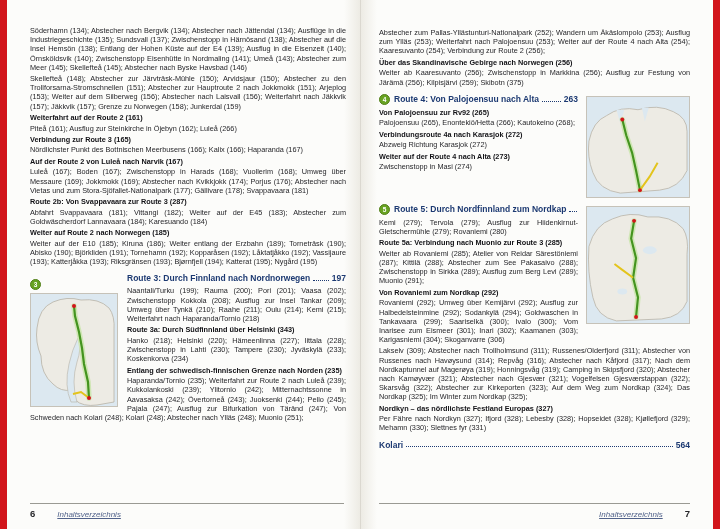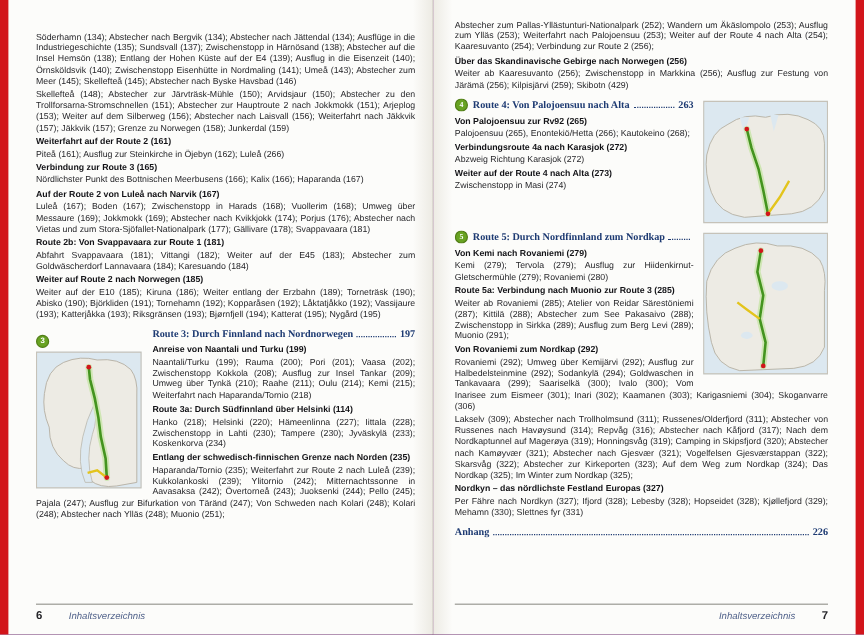--- a/index.html
+++ b/index.html
@@ -3,58 +3,58 @@
 <meta charset="utf-8">
 <style>
   html,body{margin:0;padding:0;}
   body{width:720px;height:529px;background:#8a8a84;font-family:"Liberation Sans",sans-serif;}
   .spread{position:relative;width:720px;height:529px;background:#701a75;display:flex;overflow:hidden;}
   .red-bar{position:absolute;top:0;width:7px;height:529px;background:#d2151b;z-index:6;}
   .red-bar.leftbar{left:0;}
   .red-bar.rightbar{right:0;}
   .page{width:360px;height:529px;position:relative;box-sizing:border-box;overflow:hidden;}
   .page-left{padding:26px 14px 0 30px;background:linear-gradient(270deg,#edebe4,#fcfcfa 16px);}
-  .page-right{padding:16px 30px 0 18px;background:linear-gradient(90deg,#edebe4,#fcfcfa 16px);border-left:1px solid #dbd8d0;}
+  .page-right{padding:28px 30px 0 18px;background:linear-gradient(90deg,#edebe4,#fcfcfa 16px);border-left:1px solid #dbd8d0;}
   .para{margin:0 0 2px;font-size:7.3px;line-height:9.2px;text-align:justify;color:#26262a;}
   .sub{margin:1.5px 0 1.5px;font-size:7.3px;line-height:9.2px;font-weight:bold;color:#121216;text-align:left;}
-  .rhead{display:flex;align-items:center;margin:7px 0 3px;font-size:8.5px;color:#1d3a72;font-weight:bold;overflow:hidden;font-family:Liberation Serif, serif;}
+  .rhead{display:flex;align-items:center;margin:7px 0 3px;font-size:8.5px;color:#1d3a72;font-weight:bold;overflow:hidden;}
   .rhead .rtitle{white-space:nowrap;}
   .dots{flex:1;margin:0 3px;border-bottom:1.6px dotted #1d3a72;min-width:8px;transform:translateY(2px);}
   .rpage{flex:0 0 auto;}
   .badge{display:inline-flex;align-items:center;justify-content:center;width:11px;height:11px;border-radius:50%;background:#68a322;border:1px solid #517e17;color:#fff;font-size:6.5px;font-weight:bold;box-sizing:border-box;flex:0 0 auto;}
   .rhead .badge{margin-right:4px;}
   .mapcol{float:left;width:88px;margin:0 9px 4px 0;}
   .mapcol .badge{margin-bottom:3px;}
   .maprcol{float:right;width:104px;margin:2px 0 6px 8px;}
   .map{display:block;border:1px solid #c6c2b8;background:#dce8f0;}
   .clear-right{clear:right;}
   .route-sec{margin-top:4px;}
   .footer{position:absolute;left:30px;right:16px;bottom:10px;border-top:1px solid #9a9a93;padding-top:4px;display:flex;align-items:baseline;font-size:8px;color:#51628a;}
   .page-right .footer{left:18px;right:30px;justify-content:flex-end;}
   .pgnum{font-weight:bold;font-size:9.5px;color:#26262a;font-style:normal;}
-  .flabel{font-style:italic;}
+  .flabel{font-style:italic;text-decoration:underline;}
   .footer .gap-l{margin-left:22px;}
   .footer .gap-r{margin-right:22px;}
 </style>
 </head>
 <body>
 
 <div class="spread">
   <div class="red-bar leftbar"></div>
 
   <div class="page page-left">
     <p class="para">Söderhamn (134); Abstecher nach Bergvik (134); Abstecher nach Jättendal (134); Ausflüge in die Industriegeschichte (135); Sundsvall (137); Zwischenstopp in Härnösand (138); Abstecher auf die Insel Hemsön (138); Entlang der Hohen Küste auf der E4 (139); Ausflug in die Eisenzeit (140); Örnsköldsvik (140); Zwischenstopp Eisenhütte in Nordmaling (141); Umeå (143); Abstecher zum Meer (145); Skellefteå (145); Abstecher nach Byske Havsbad (146)</p>
     <p class="para">Skellefteå (148); Abstecher zur Järvträsk-Mühle (150); Arvidsjaur (150); Abstecher zu den Trollforsarna-Stromschnellen (151); Abstecher zur Hauptroute 2 nach Jokkmokk (151); Arjeplog (153); Weiter auf dem Silberweg (156); Abstecher nach Laisvall (156); Weiterfahrt nach Jäkkvik (157); Jäkkvik (157); Grenze zu Norwegen (158); Junkerdal (159)</p>
     <p class="sub">Weiterfahrt auf der Route 2 (161)</p>
     <p class="para">Piteå (161); Ausflug zur Steinkirche in Öjebyn (162); Luleå (266)</p>
     <p class="sub">Verbindung zur Route 3 (165)</p>
     <p class="para">Nördlichster Punkt des Bottnischen Meerbusens (166); Kalix (166); Haparanda (167)</p>
     <p class="sub">Auf der Route 2 von Luleå nach Narvik (167)</p>
     <p class="para">Luleå (167); Boden (167); Zwischenstopp in Harads (168); Vuollerim (168); Umweg über Messaure (169); Jokkmokk (169); Abstecher nach Kvikkjokk (174); Porjus (176); Abstecher nach Vietas und zum Stora-Sjöfallet-Nationalpark (177); Gällivare (178); Svappavaara (181)</p>
-    <p class="sub">Route 2b: Von Svappavaara zur Route 1 (181)</p>
+    <p class="sub">Route 2b: Von Svappavaara zur Route 3 (287)</p>
     <p class="para">Abfahrt Svappavaara (181); Vittangi (182); Weiter auf der E45 (183); Abstecher zum Goldwäscherdorf Lannavaara (184); Karesuando (184)</p>
     <p class="sub">Weiter auf Route 2 nach Norwegen (185)</p>
     <p class="para">Weiter auf der E10 (185); Kiruna (186); Weiter entlang der Erzbahn (189); Torneträsk (190); Abisko (190); Björkliden (191); Tornehamn (192); Kopparåsen (192); Låktatjåkko (192); Vassijaure (193); Katterjåkka (193); Riksgränsen (193); Bjørnfjell (194); Katterat (195); Nygård (195)</p>
 
     <section class="route-sec">
       <div class="mapcol">
         <span class="badge">3</span>
         <svg class="map" width="86" height="112" viewBox="0 0 86 112" xmlns="http://www.w3.org/2000/svg">
           <rect width="86" height="112" fill="#dce8f0"></rect>
           <path d="M6 34 Q8 14 22 8 Q36 2 50 6 Q68 4 78 14 Q84 22 83 36 L83 108 L66 111 Q52 113 44 106 L40 96 Q30 98 22 90 Q10 80 10 62 Q4 48 6 34 Z" fill="#edebe4" stroke="#b7b2a6" stroke-width="0.8"></path>
@@ -64,38 +64,37 @@
           <polyline points="58,104 50,98 42,100" stroke="#e3c41c" stroke-width="2" fill="none"></polyline>
           <circle cx="58" cy="104" r="2" fill="#d2151b"></circle>
           <circle cx="43" cy="12" r="2" fill="#d2151b"></circle>
         </svg>
       </div>
       <h3 class="rhead">
         <span class="rtitle">Route 3: Durch Finnland nach Nordnorwegen</span>
         <span class="dots"></span>
         <span class="rpage">197</span>
       </h3>
-      <p class="sub">Anreise von Naantali und Turku (199)</p>
       <p class="para">Naantali/Turku (199); Rauma (200); Pori (201); Vaasa (202); Zwischenstopp Kokkola (208); Ausflug zur Insel Tankar (209); Umweg über Tynkä (210); Raahe (211); Oulu (214); Kemi (215); Weiterfahrt nach Haparanda/Tornio (218)</p>
-      <p class="sub">Route 3a: Durch Südfinnland über Helsinki (114)</p>
+      <p class="sub">Route 3a: Durch Südfinnland über Helsinki (343)</p>
       <p class="para">Hanko (218); Helsinki (220); Hämeenlinna (227); Iittala (228); Zwischenstopp in Lahti (230); Tampere (230); Jyväskylä (233); Koskenkorva (234)</p>
       <p class="sub">Entlang der schwedisch-finnischen Grenze nach Norden (235)</p>
       <p class="para">Haparanda/Tornio (235); Weiterfahrt zur Route 2 nach Luleå (239); Kukkolankoski (239); Ylitornio (242); Mitternachtssonne in Aavasaksa (242); Övertorneå (243); Juoksenki (244); Pello (245); Pajala (247); Ausflug zur Bifurkation von Täränd (247); Von Schweden nach Kolari (248); Kolari (248); Abstecher nach Ylläs (248); Muonio (251);</p>
     </section>
 
     <div class="footer">
       <span class="pgnum">6</span>
       <span class="flabel gap-l">Inhaltsverzeichnis</span>
     </div>
   </div>
 
   <div class="page page-right">
     <p class="para">Abstecher zum Pallas-Yllästunturi-Nationalpark (252); Wandern um Äkäslompolo (253); Ausflug zum Ylläs (253); Weiterfahrt nach Palojoensuu (253); Weiter auf der Route 4 nach Alta (254); Kaaresuvanto (254); Verbindung zur Route 2 (256);</p>
     <p class="sub">Über das Skandinavische Gebirge nach Norwegen (256)</p>
-    <p class="para">Weiter ab Kaaresuvanto (256); Zwischenstopp in Markkina (256); Ausflug zur Festung von Järämä (256); Kilpisjärvi (259); Skibotn (429)</p>
+    <p class="para">Weiter ab Kaaresuvanto (256); Zwischenstopp in Markkina (256); Ausflug zur Festung von Järämä (256); Kilpisjärvi (259); Skibotn (375)</p>
 
     <section class="route-sec">
       <div class="maprcol">
         <svg class="map" width="102" height="100" viewBox="0 0 104 100" xmlns="http://www.w3.org/2000/svg">
           <rect width="104" height="100" fill="#dce8f0"></rect>
           <path d="M2 44 Q6 24 20 18 Q34 8 52 12 Q72 6 88 14 Q102 20 102 34 L102 74 Q94 92 74 94 L34 97 Q12 94 6 76 Q0 60 2 44 Z" fill="#edebe4" stroke="#b7b2a6" stroke-width="0.8"></path>
           <path d="M30 12 L34 26 L38 12 Z" fill="#dce8f0"></path>
           <path d="M56 10 L59 24 L63 10 Z" fill="#dce8f0"></path>
           <polyline points="54,94 50,74 46,56 40,38 36,22" stroke="#cfe6b4" stroke-width="5.5" fill="none" stroke-linecap="round"></polyline>
           <polyline points="54,94 50,74 46,56 40,38 36,22" stroke="#44941f" stroke-width="2.2" fill="none" stroke-linecap="round"></polyline>
@@ -131,36 +130,35 @@
           <circle cx="50" cy="112" r="2" fill="#d2151b"></circle>
           <circle cx="48" cy="14" r="2" fill="#d2151b"></circle>
         </svg>
       </div>
       <h3 class="rhead">
         <span class="badge">5</span>
         <span class="rtitle">Route 5: Durch Nordfinnland zum Nordkap</span>
         <span class="dots"></span>
 
       </h3>
-      <p class="sub">Von Kemi nach Rovaniemi (279)</p>
       <p class="para">Kemi (279); Tervola (279); Ausflug zur Hiidenkirnut-Gletschermühle (279); Rovaniemi (280)</p>
       <p class="sub">Route 5a: Verbindung nach Muonio zur Route 3 (285)</p>
       <p class="para">Weiter ab Rovaniemi (285); Atelier von Reidar Särestöniemi (287); Kittilä (288); Abstecher zum See Pakasaivo (288); Zwischenstopp in Sirkka (289); Ausflug zum Berg Levi (289); Muonio (291);</p>
       <p class="sub">Von Rovaniemi zum Nordkap (292)</p>
       <p class="para">Rovaniemi (292); Umweg über Kemijärvi (292); Ausflug zur Halbedelsteinmine (292); Sodankylä (294); Goldwaschen in Tankavaara (299); Saariselkä (300); Ivalo (300); Vom Inarisee zum Eismeer (301); Inari (302); Kaamanen (303); Karigasniemi (304); Skoganvarre (306)</p>
       <p class="para">Lakselv (309); Abstecher nach Trollholmsund (311); Russenes/Olderfjord (311); Abstecher von Russenes nach Havøysund (314); Repvåg (316); Abstecher nach Kåfjord (317); Nach dem Nordkaptunnel auf Magerøya (319); Honningsvåg (319); Camping in Skipsfjord (320); Abstecher nach Kamøyvær (321); Abstecher nach Gjesvær (321); Vogelfelsen Gjesværstappan (322); Skarsvåg (322); Abstecher zur Kirkeporten (323); Auf dem Weg zum Nordkap (324); Das Nordkap (325); Im Winter zum Nordkap (325);</p>
       <p class="sub">Nordkyn – das nördlichste Festland Europas (327)</p>
       <p class="para">Per Fähre nach Nordkyn (327); Ifjord (328); Lebesby (328); Hopseidet (328); Kjøllefjord (329); Mehamn (330); Slettnes fyr (331)</p>
     </section>
 
     <section class="route-sec clear-right">
       <h3 class="rhead">
-        <span class="rtitle">Anhang</span>
+        <span class="rtitle">Kolari</span>
         <span class="dots"></span>
-        <span class="rpage">226</span>
+        <span class="rpage">564</span>
       </h3>
     </section>
 
     <div class="footer">
       <span class="flabel gap-r">Inhaltsverzeichnis</span>
       <span class="pgnum">7</span>
     </div>
   </div>
 
   <div class="red-bar rightbar"></div>

